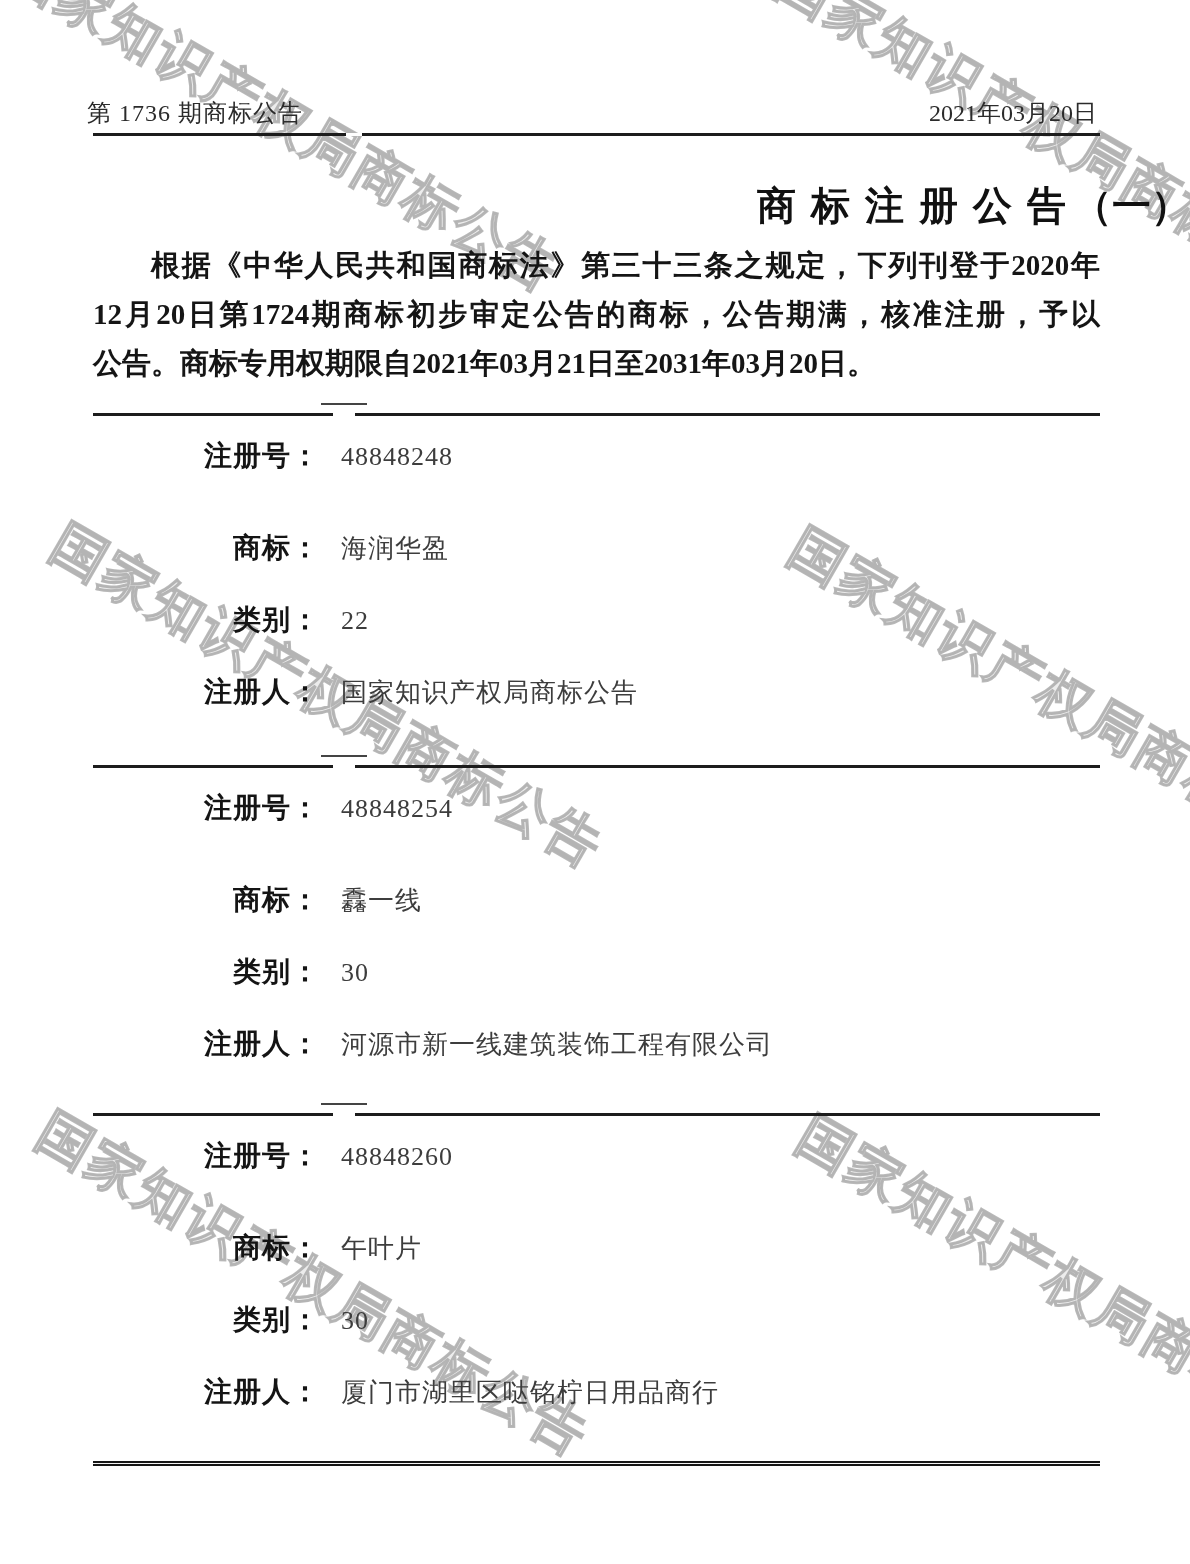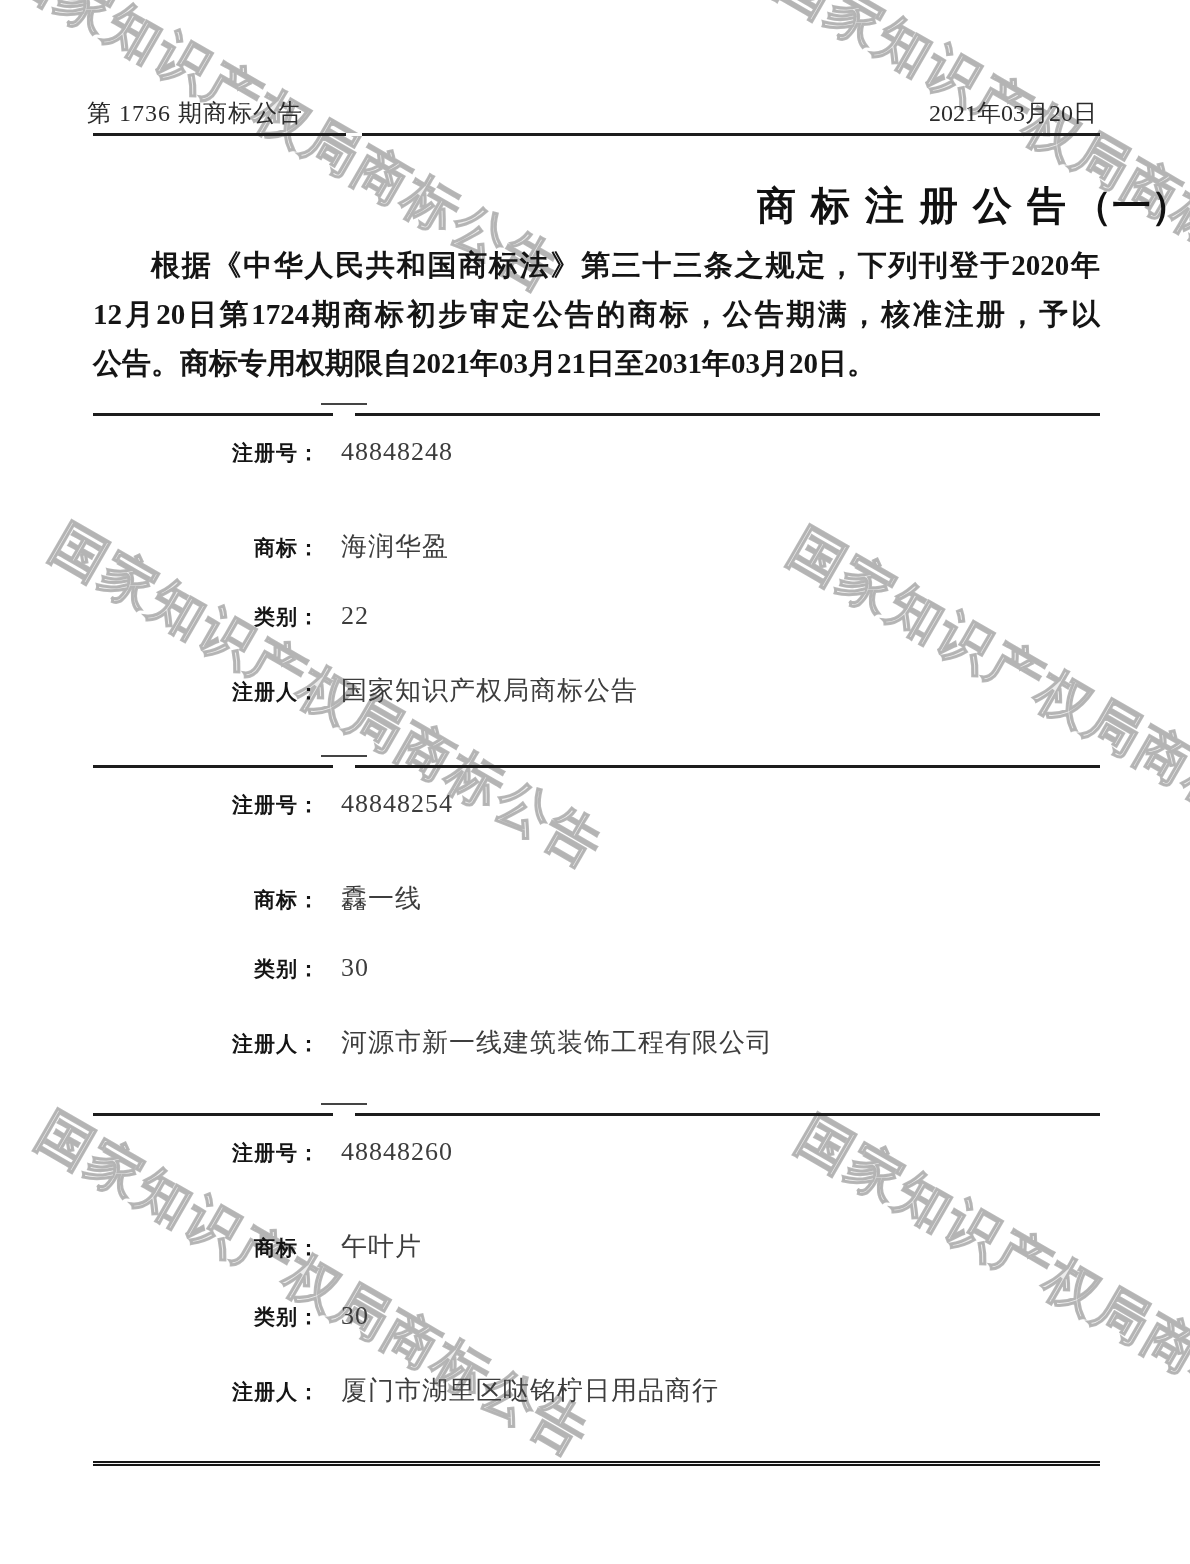--- a/index.html
+++ b/index.html
@@ -95,21 +95,21 @@
   .record .sep { top: 0; }
 
   .row { position: absolute; left: 93px; white-space: nowrap; }
   .row-regno      { top: 24px;  }
   .row-trademark  { top: 116px; }
   .row-category   { top: 188px; }
   .row-registrant { top: 260px; }
 
   .lbl {
     display: inline-block; width: 227px; text-align: right;
-    font-size: 21px; font-weight: 700; color: #141414; letter-spacing: 1px;
+    font-size: 28px; font-weight: 700; color: #141414; letter-spacing: 1px;
   }
   .val {
     display: inline-block; margin-left: 21px;
     font-size: 26px; font-weight: 400; color: #3d3d3d; letter-spacing: 1px;
   }
 
   .rule-bottom {
     position: absolute; left: 93px; top: 1461px;
     width: 1007px; height: 5px;
     background: linear-gradient(to bottom, #161616 0 2px, #f2f2f2 2px 3px, #161616 3px 5px);

